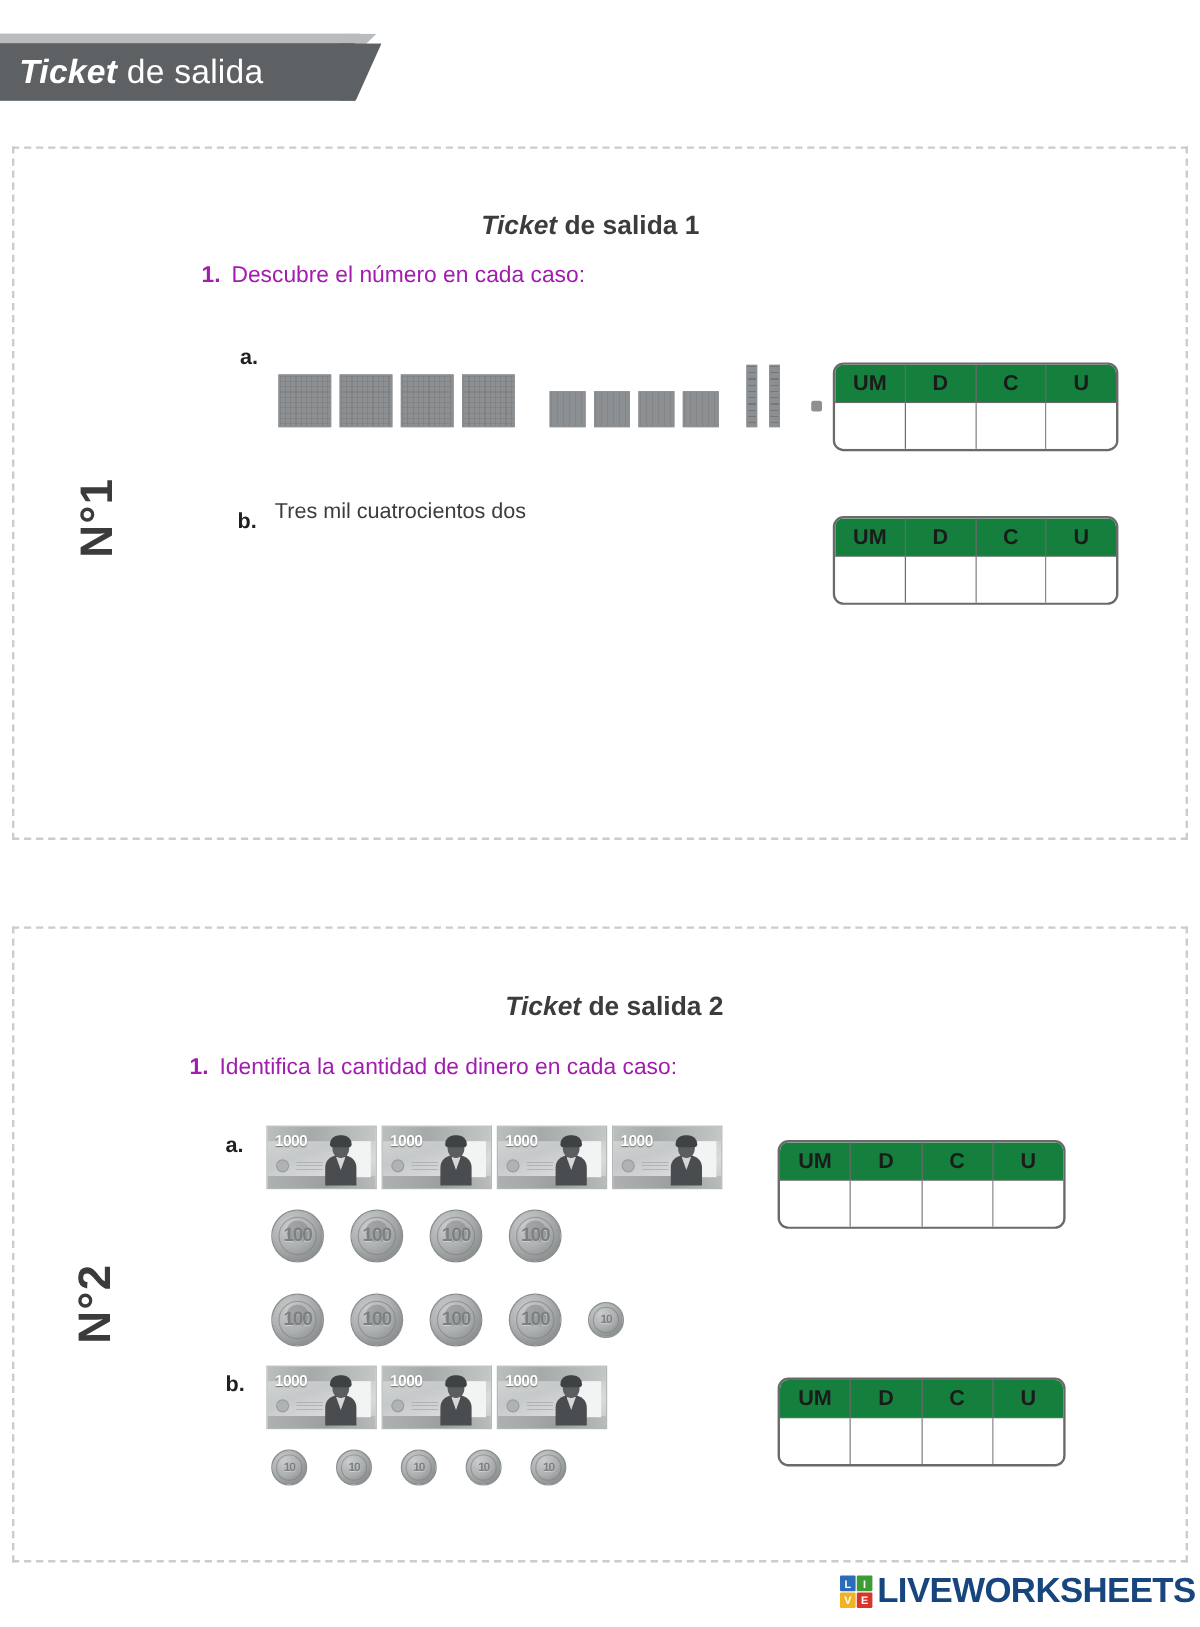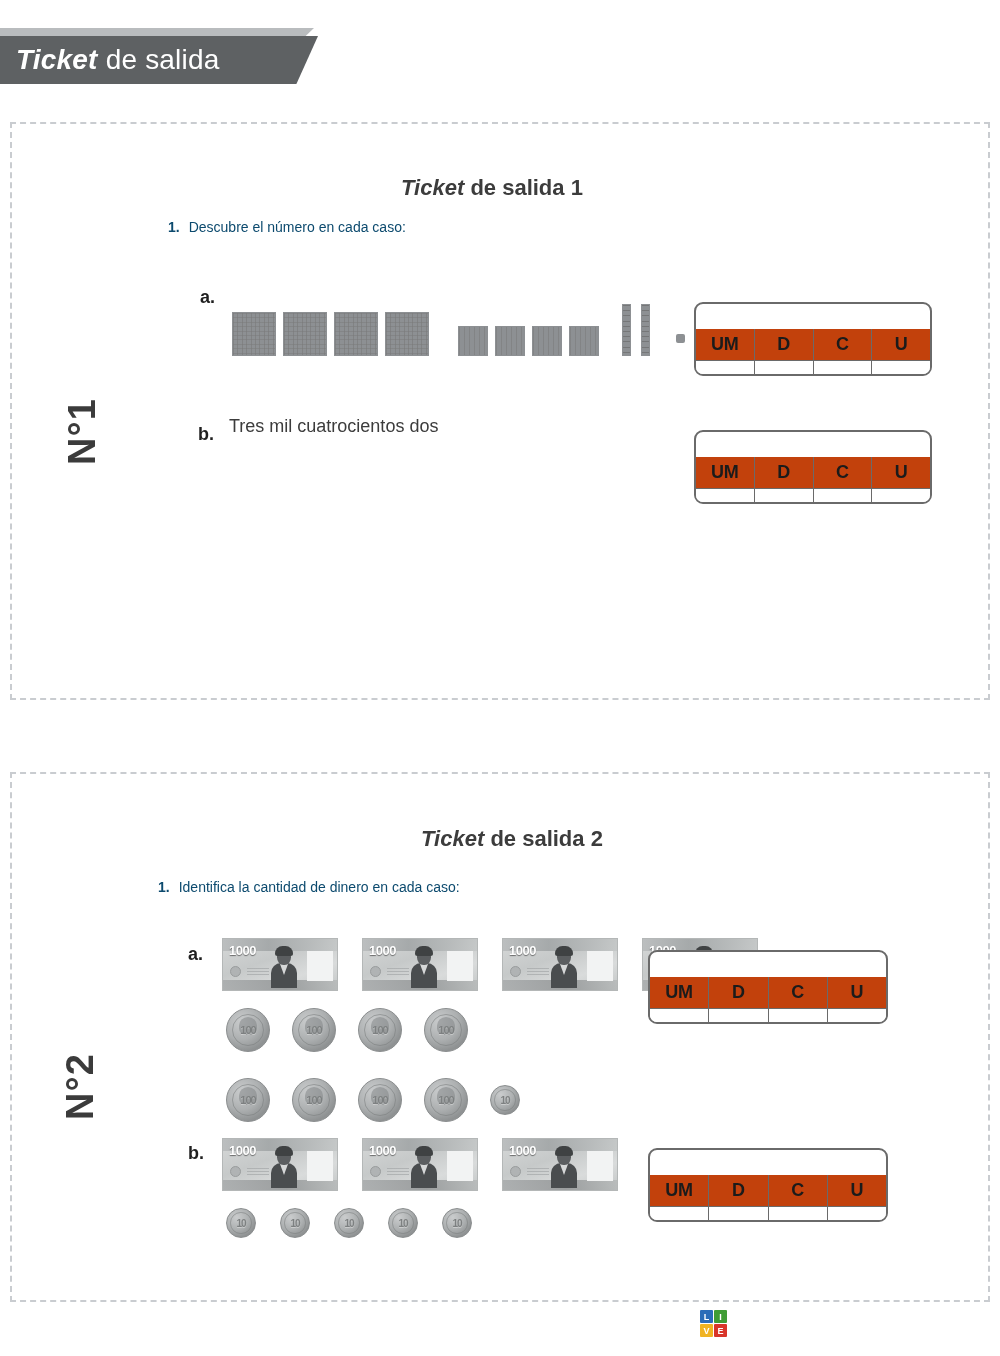--- a/index.html
+++ b/index.html
@@ -78,22 +78,22 @@
     text-align: center;
     font-size: 22px;
     color: #3c3c3c;
     white-space: nowrap;
   }
   .ticket-title .it { font-style: italic; font-weight: bold; }
   .ticket-title .bd { font-weight: bold; }
 
   .instruction {
     position: absolute;
-    font-size: 14px;
-    color: #0c4a6e;
+    font-size: 19px;
+    color: #a21caf;
     white-space: nowrap;
   }
   .instruction .num { font-weight: bold; margin-right: 9px; }
 
   .item-letter {
     position: absolute;
     font-size: 18px;
     font-weight: bold;
     color: #1f1f1f;
   }
@@ -129,23 +129,22 @@
   .pv-table {
     position: absolute;
     border: 2px solid #6a6a6a;
     border-radius: 9px;
     overflow: hidden;
     background: #ffffff;
     box-sizing: border-box;
   }
   .pv-row { display: flex; }
   .pv-head {
-    background: #c2410c;
+    background: #15803d;
     border-bottom: 1.5px solid #6a6a6a;
-    margin-top: 25px;
   }
   .pv-cell {
     flex: 1 1 0;
     height: 31px;
     display: flex;
     align-items: center;
     justify-content: center;
     font-size: 18px;
     font-weight: bold;
     color: #1b1b1b;
@@ -204,22 +203,22 @@
   .grp-gap2 { width: 16px; }
 
   
   .money-row {
     position: absolute;
     display: flex;
     align-items: center;
   }
   .bill {
     position: relative;
-    width: 116px; height: 53px;
-    margin-right: 24px;
+    width: 92px; height: 53px;
+    margin-right: 4px;
     background: linear-gradient(160deg, #d6d8d8 0%, #c6c9c9 40%, #d9dbdb 70%, #c2c5c5 100%);
     border: 1px solid #b4b7b7;
     box-sizing: border-box;
     overflow: hidden;
   }
   .bill-top-band {
     position: absolute; left: 0; top: 0;
     width: 100%; height: 12px;
     background: linear-gradient(to right, #b7babb, #9fa3a4 40%, #c3c6c6);
     opacity: .85;
@@ -309,21 +308,21 @@
   .coin-face {
     position: absolute;
     left: 50%; top: 50%;
     transform: translate(-50%,-50%);
     font-size: 10px;
     font-weight: bold;
     color: #7d8081;
     letter-spacing: -1px;
     text-shadow: 0 1px 0 rgba(230,230,230,.5);
   }
-  .coin-100 .coin-face { font-size: 11px; }
+  .coin-100 .coin-face { font-size: 16px; }
   .coin-emblem {
     position: absolute;
     left: 28%; top: 20%;
     width: 44%; height: 42%;
     border-radius: 50% 50% 40% 40%;
     background: rgba(130,133,134,.55);
   }
 
   
   .lw-logo {
@@ -646,13 +645,14 @@
   </div>
 </div>
 
 <div class="lw-logo">
   <div class="lw-tiles">
     <div class="lw-tile" id="lw-t0" style="background: rgb(43, 108, 184);">L</div>
     <div class="lw-tile" id="lw-t1" style="background: rgb(63, 156, 53);">I</div>
     <div class="lw-tile" id="lw-t2" style="background: rgb(240, 179, 35);">V</div>
     <div class="lw-tile" id="lw-t3" style="background: rgb(216, 53, 42);">E</div>
   </div>
+  <div class="lw-word">LIVEWORKSHEETS</div>
 </div>
 
 </body></html>

